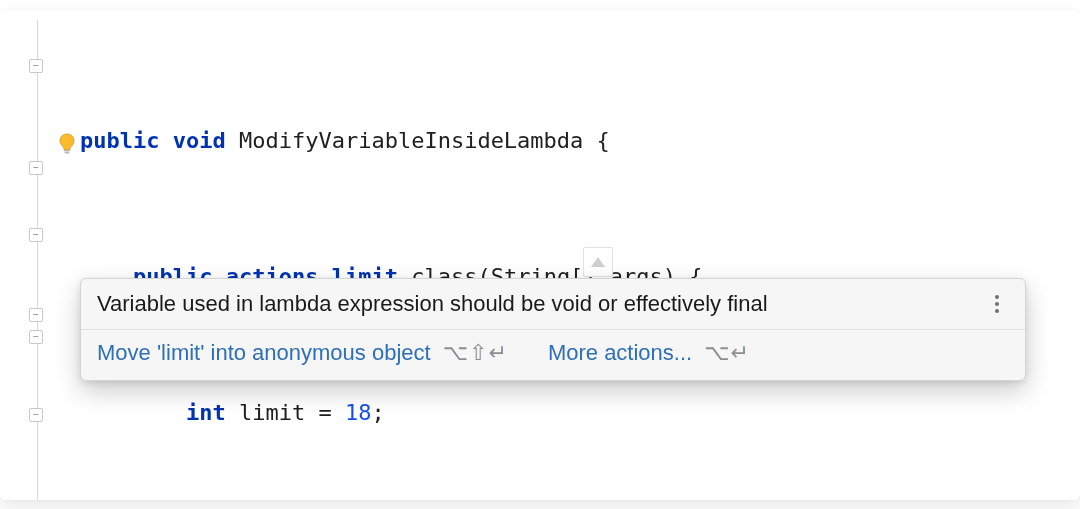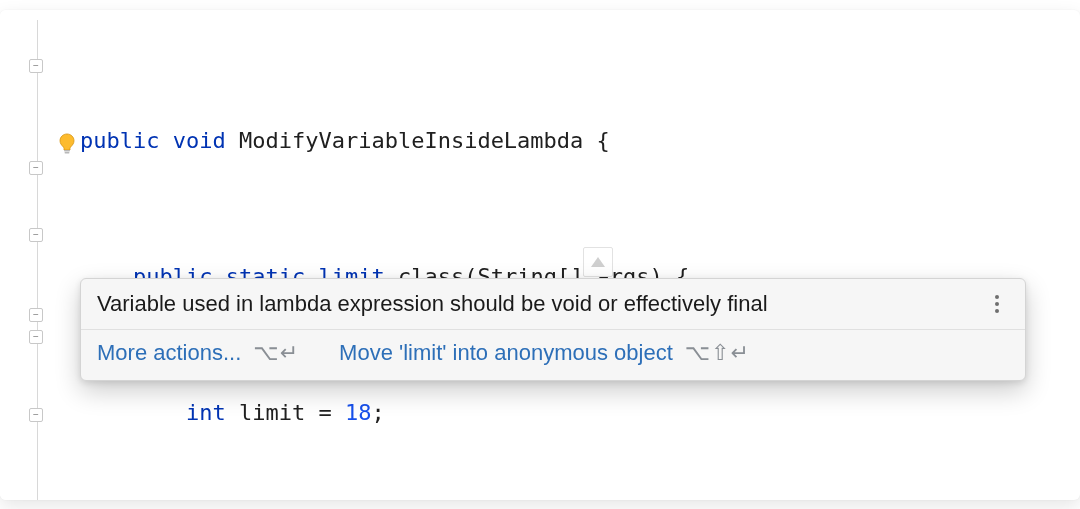--- a/index.html
+++ b/index.html
@@ -36,21 +36,21 @@
     position: absolute;
     left: 60px; right: 0; top: 0; bottom: 0;
     font-family: Menlo, Consolas, "DejaVu Sans Mono", monospace;
     font-size: 22px;
     line-height: 34px;
     white-space: pre;
     color: #202020;
     padding-top: 12px;
   }
   .row { position: relative; height: 34px; padding-left: 20px; }
-  .kw { color: #0033B3; font-weight: normal; margin-top: 28px; }
+  .kw { color: #0033B3; font-weight: bold; margin-top: 28px; }
   .num { color: #1750EB; }
   .bulb {
     position: absolute;
     left: 50px; top: 119px;
     width: 34px; height: 30px;
     display: flex; align-items: center; justify-content: center;
     z-index: 5;
   }
   .bulb svg { width: 18px; height: 22px; display:block; }
   .fold {
@@ -149,21 +149,21 @@
       <path d="M9 1c-3.9 0-7 3-7 6.7 0 2.6 1.5 4.3 2.8 5.7.6.7 1.2 1.3 1.2 2V17h6v-1.6c0-.7.6-1.3 1.2-2 1.3-1.4 2.8-3.1 2.8-5.7C16 4 12.9 1 9 1z" fill="#fdbb2d" stroke="#d6930f" stroke-width="0.8"></path>
       <rect x="6" y="17" width="6" height="1.6" rx="0.8" fill="#b8b8b8"></rect>
       <rect x="6.5" y="19" width="5" height="1.4" rx="0.7" fill="#b8b8b8"></rect>
     </svg>
   </div>
 
   <div class="code-area">
 
     <div class="row"><span class="kw">public</span> <span class="kw">void</span> <span>ModifyVariableInsideLambda</span> <span>{</span></div>
 
-    <div class="row">    <span class="kw">public</span> <span class="kw">static</span> <span class="kw">limit</span> <span>class</span><span>(String[] args)</span> <span>{</span></div>
+    <div class="row">    <span class="kw">public</span> <span class="kw">actions</span> <span class="kw">limit</span> <span>class</span><span>(String[] args)</span> <span>{</span></div>
 
     <div class="row">        <span class="kw">int</span> <span>limit</span> <span>=</span> <span class="num">18</span><span>;</span></div>
 
     
 
     
 
     
 
     
@@ -183,23 +183,23 @@
     <div class="inspect-head">
       <div class="title">Variable used in lambda expression should be void or effectively final</div>
       <div class="more-dots">
         <span></span>
           <span></span>
           <span></span>
       </div>
     </div>
     <div class="inspect-actions">
       <div class="action">
+        <span>Move 'limit' into anonymous object</span>
+        <span class="shortcut">⌥⇧↵</span>
+      </div>
+      <div class="action">
         <span>More actions...</span>
         <span class="shortcut">⌥↵</span>
       </div>
-      <div class="action">
-        <span>Move 'limit' into anonymous object</span>
-        <span class="shortcut">⌥⇧↵</span>
-      </div>
     </div>
   </div>
 
 </div>
 
 </body></html>

